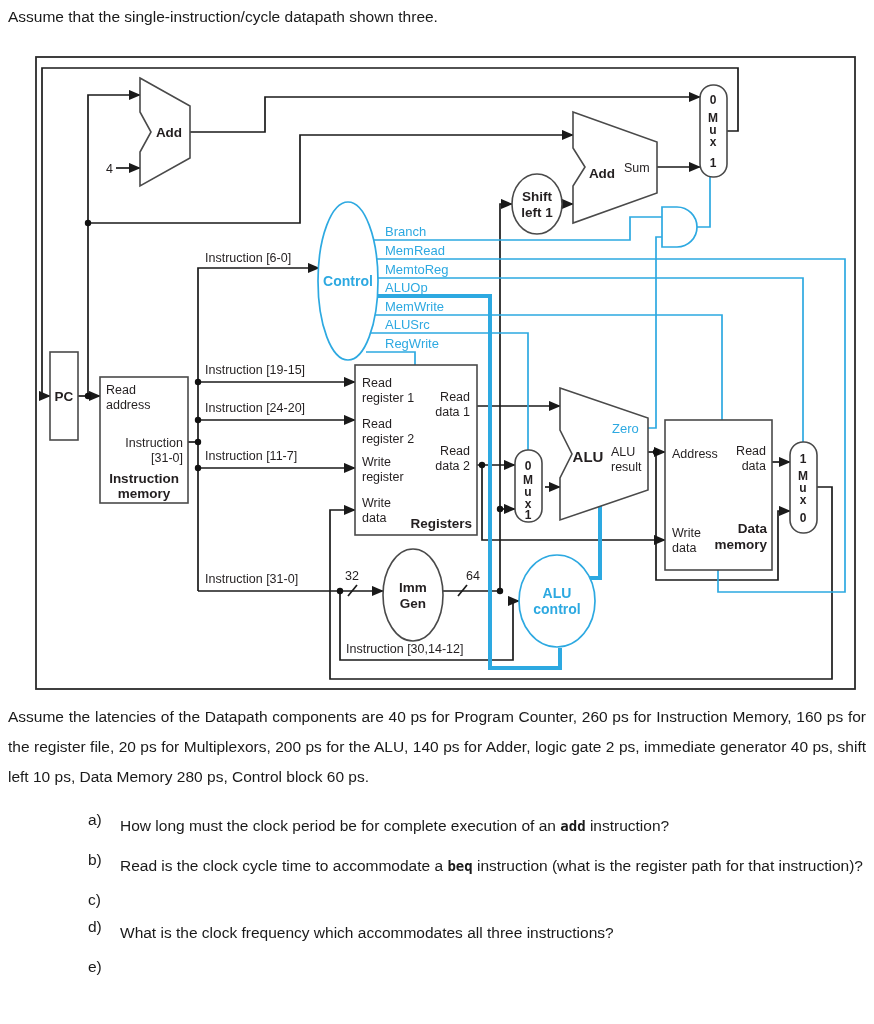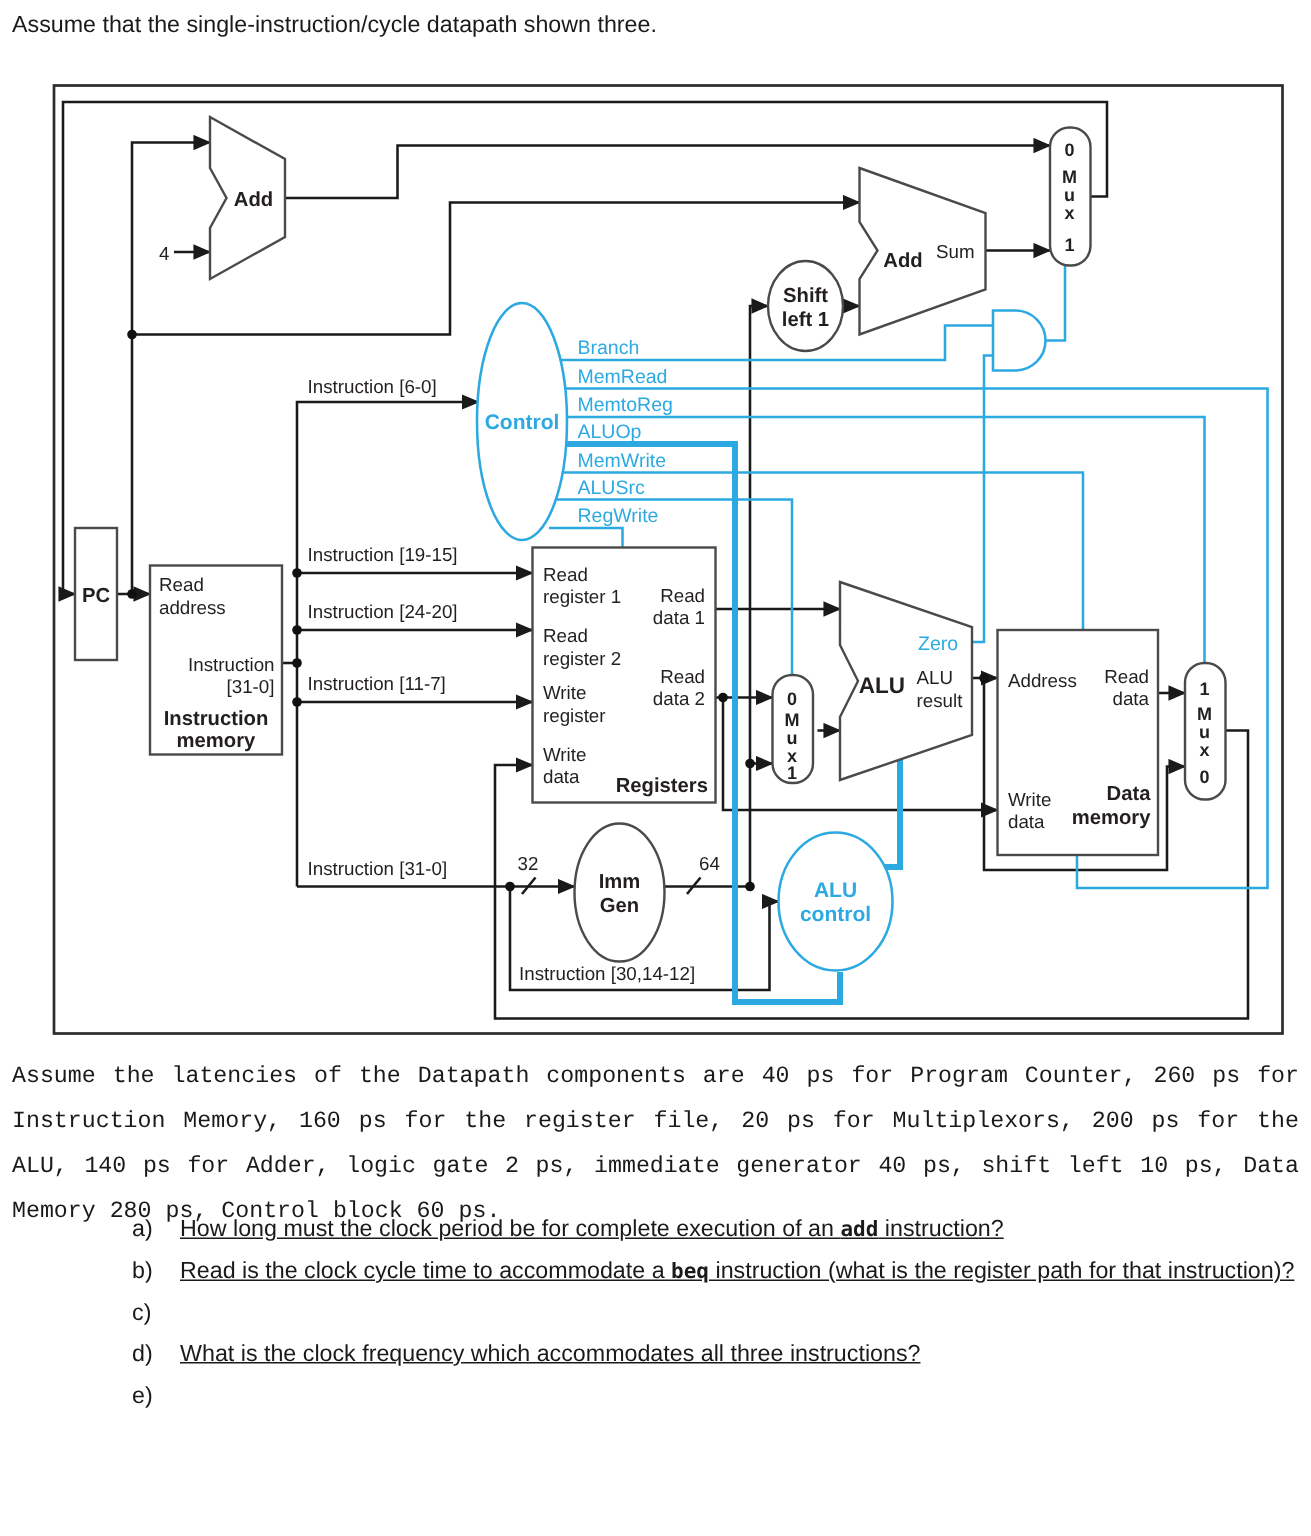--- a/index.html
+++ b/index.html
@@ -14,25 +14,25 @@
   svg .tm{font-weight:bold;font-size:12px;}
   svg .tblue{fill:#2da9e1;font-weight:bold;font-size:14px;}
   svg .tsig{fill:#2da9e1;font-size:13px;font-weight:normal;}
   svg .tzero{fill:#2da9e1;font-size:13px;}
   .w{stroke:#1a1a1a;stroke-width:1.7;fill:none;}
   .wb{stroke:#2da9e1;stroke-width:1.7;fill:none;}
   .wbt{stroke:#2da9e1;stroke-width:4;fill:none;}
   .comp{stroke:#4a4a4a;stroke-width:1.6;fill:#ffffff;}
   .compb{stroke:#2da9e1;stroke-width:1.7;fill:#ffffff;}
   .dot{fill:#111;}
-  .para{position:absolute;left:8px;top:702px;width:858px;font-size:15.5px;line-height:30px;text-align:justify;font-family:Liberation Mono, monospace;}
+  .para{position:absolute;left:8px;top:702px;width:858px;font-size:15.5px;line-height:30px;text-align:justify;}
   .qlist{position:absolute;left:0;top:806px;width:874px;}
   .q{display:flex;margin:0 0 0 0;}
   .qm{width:32px;flex:0 0 32px;margin-left:88px;font-size:15.5px;line-height:27px;}
-  .qt{width:746px;font-size:15.5px;line-height:27px;text-align:justify;text-decoration:underline;}
+  .qt{width:746px;font-size:15.5px;line-height:39px;text-align:justify;}
   .code{font-family:"DejaVu Sans Mono", monospace;font-weight:bold;font-size:14px;}
 </style>
 </head>
 <body>
 
 <div class="intro">Assume that the single-instruction/cycle datapath shown three.</div>
 
 <svg class="figure" viewBox="0 50 874 650" xmlns="http://www.w3.org/2000/svg">
   <defs>
     <marker id="ah" markerWidth="9" markerHeight="8" refX="6.5" refY="3" orient="auto">

